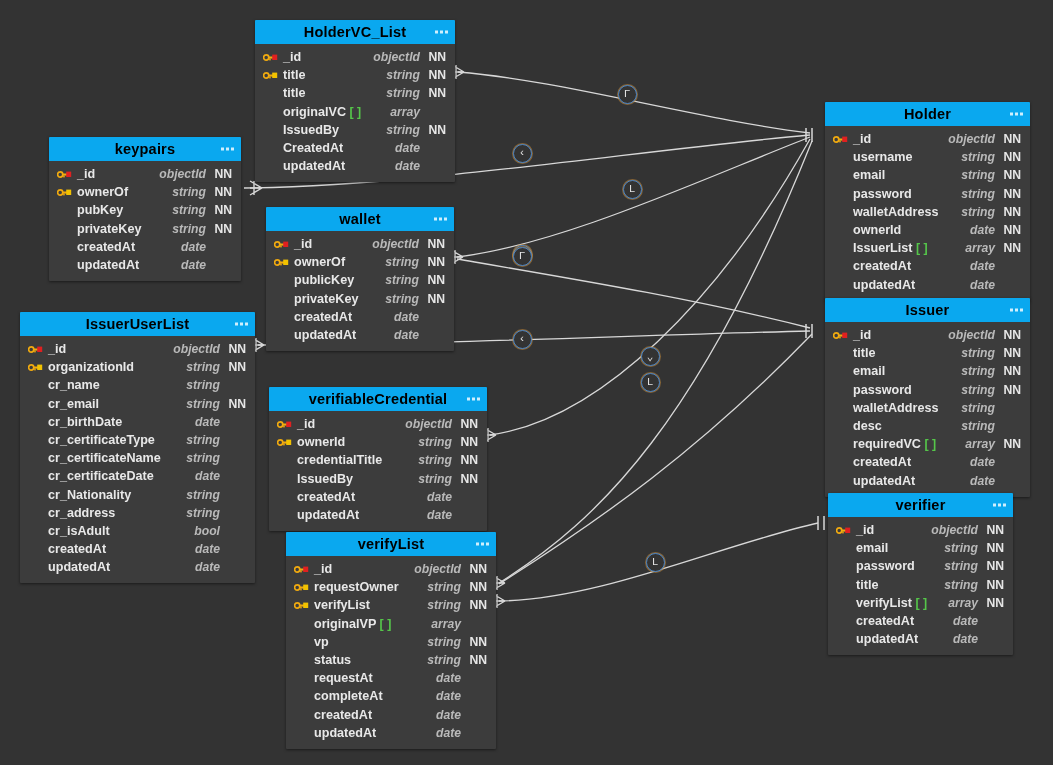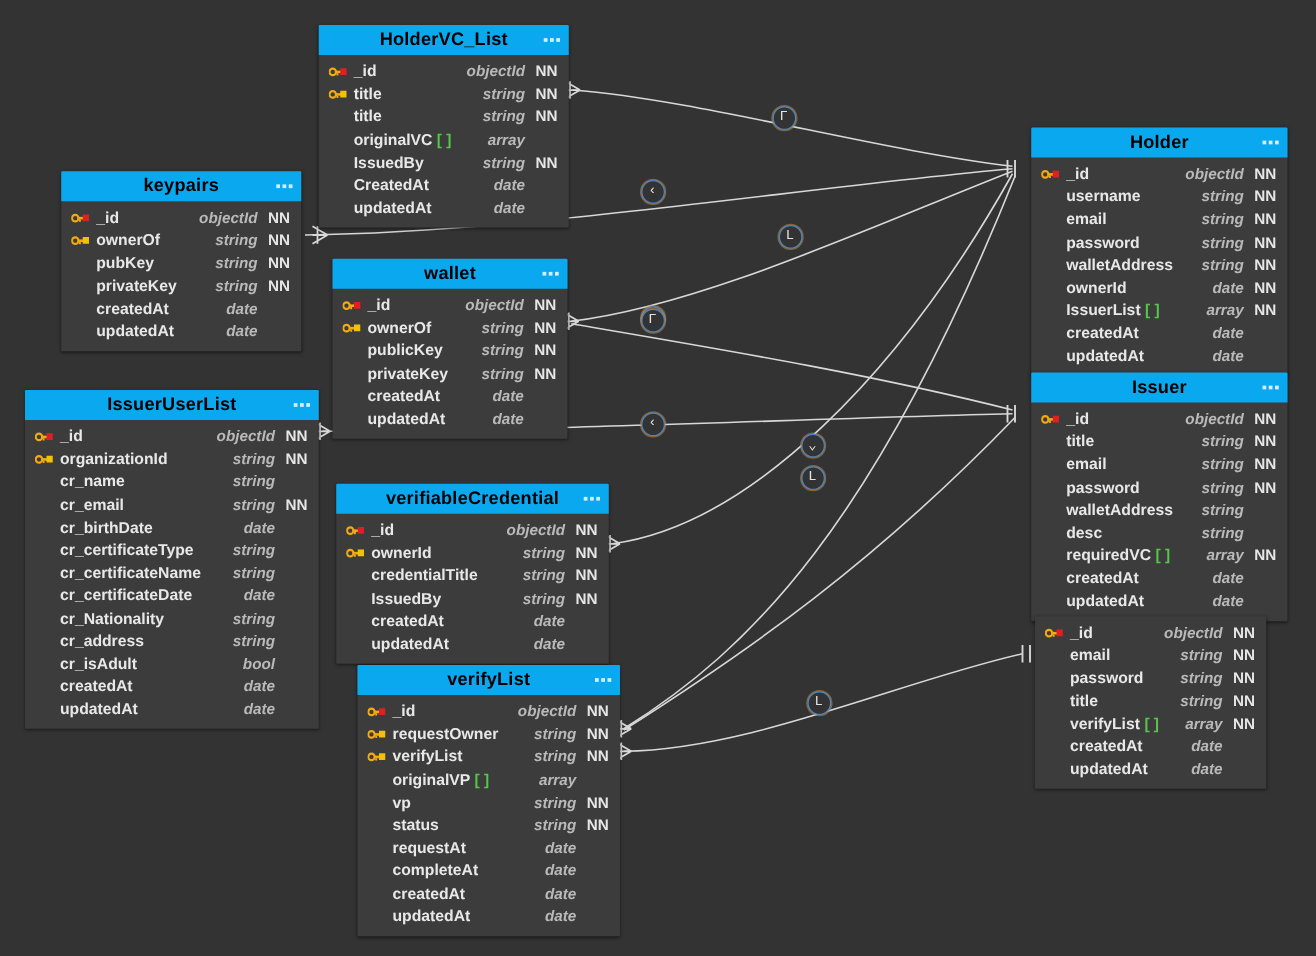--- a/index.html
+++ b/index.html
@@ -758,20 +758,28 @@
         </div>
         <div class="field-row">
           <span class="key-slot"></span>
           <span class="field-name"><span>updatedAt</span></span>
           <span class="field-type">date</span>
           <span class="field-nn"></span>
         </div>
       </div>
     </div>
     <div class="entity" style="left: 828px; top: 493px; width: 185px;">
+      <div class="entity-header">
+        <span class="entity-title">verifier</span>
+        <span class="entity-menu">
+          <i></i>
+          <i></i>
+          <i></i>
+        </span>
+      </div>
       <div class="entity-body">
         <div class="field-row">
           <span class="key-slot">
             <svg class="key-icon" width="15" height="11" viewBox="0 0 15 11">
               <circle cx="3.2" cy="5.5" r="2.6" fill="none" stroke="#f2ab0f" stroke-width="1.7"></circle>
               <rect x="5" y="4.5" width="6" height="2.1" fill="#f2ab0f"></rect>
               <rect x="6.2" y="6.6" width="1.5" height="1.8" fill="#f2ab0f"></rect>
               <rect x="9.2" y="2.6" width="5" height="5.4" fill="#e02020"></rect>
             </svg>
           </span>

